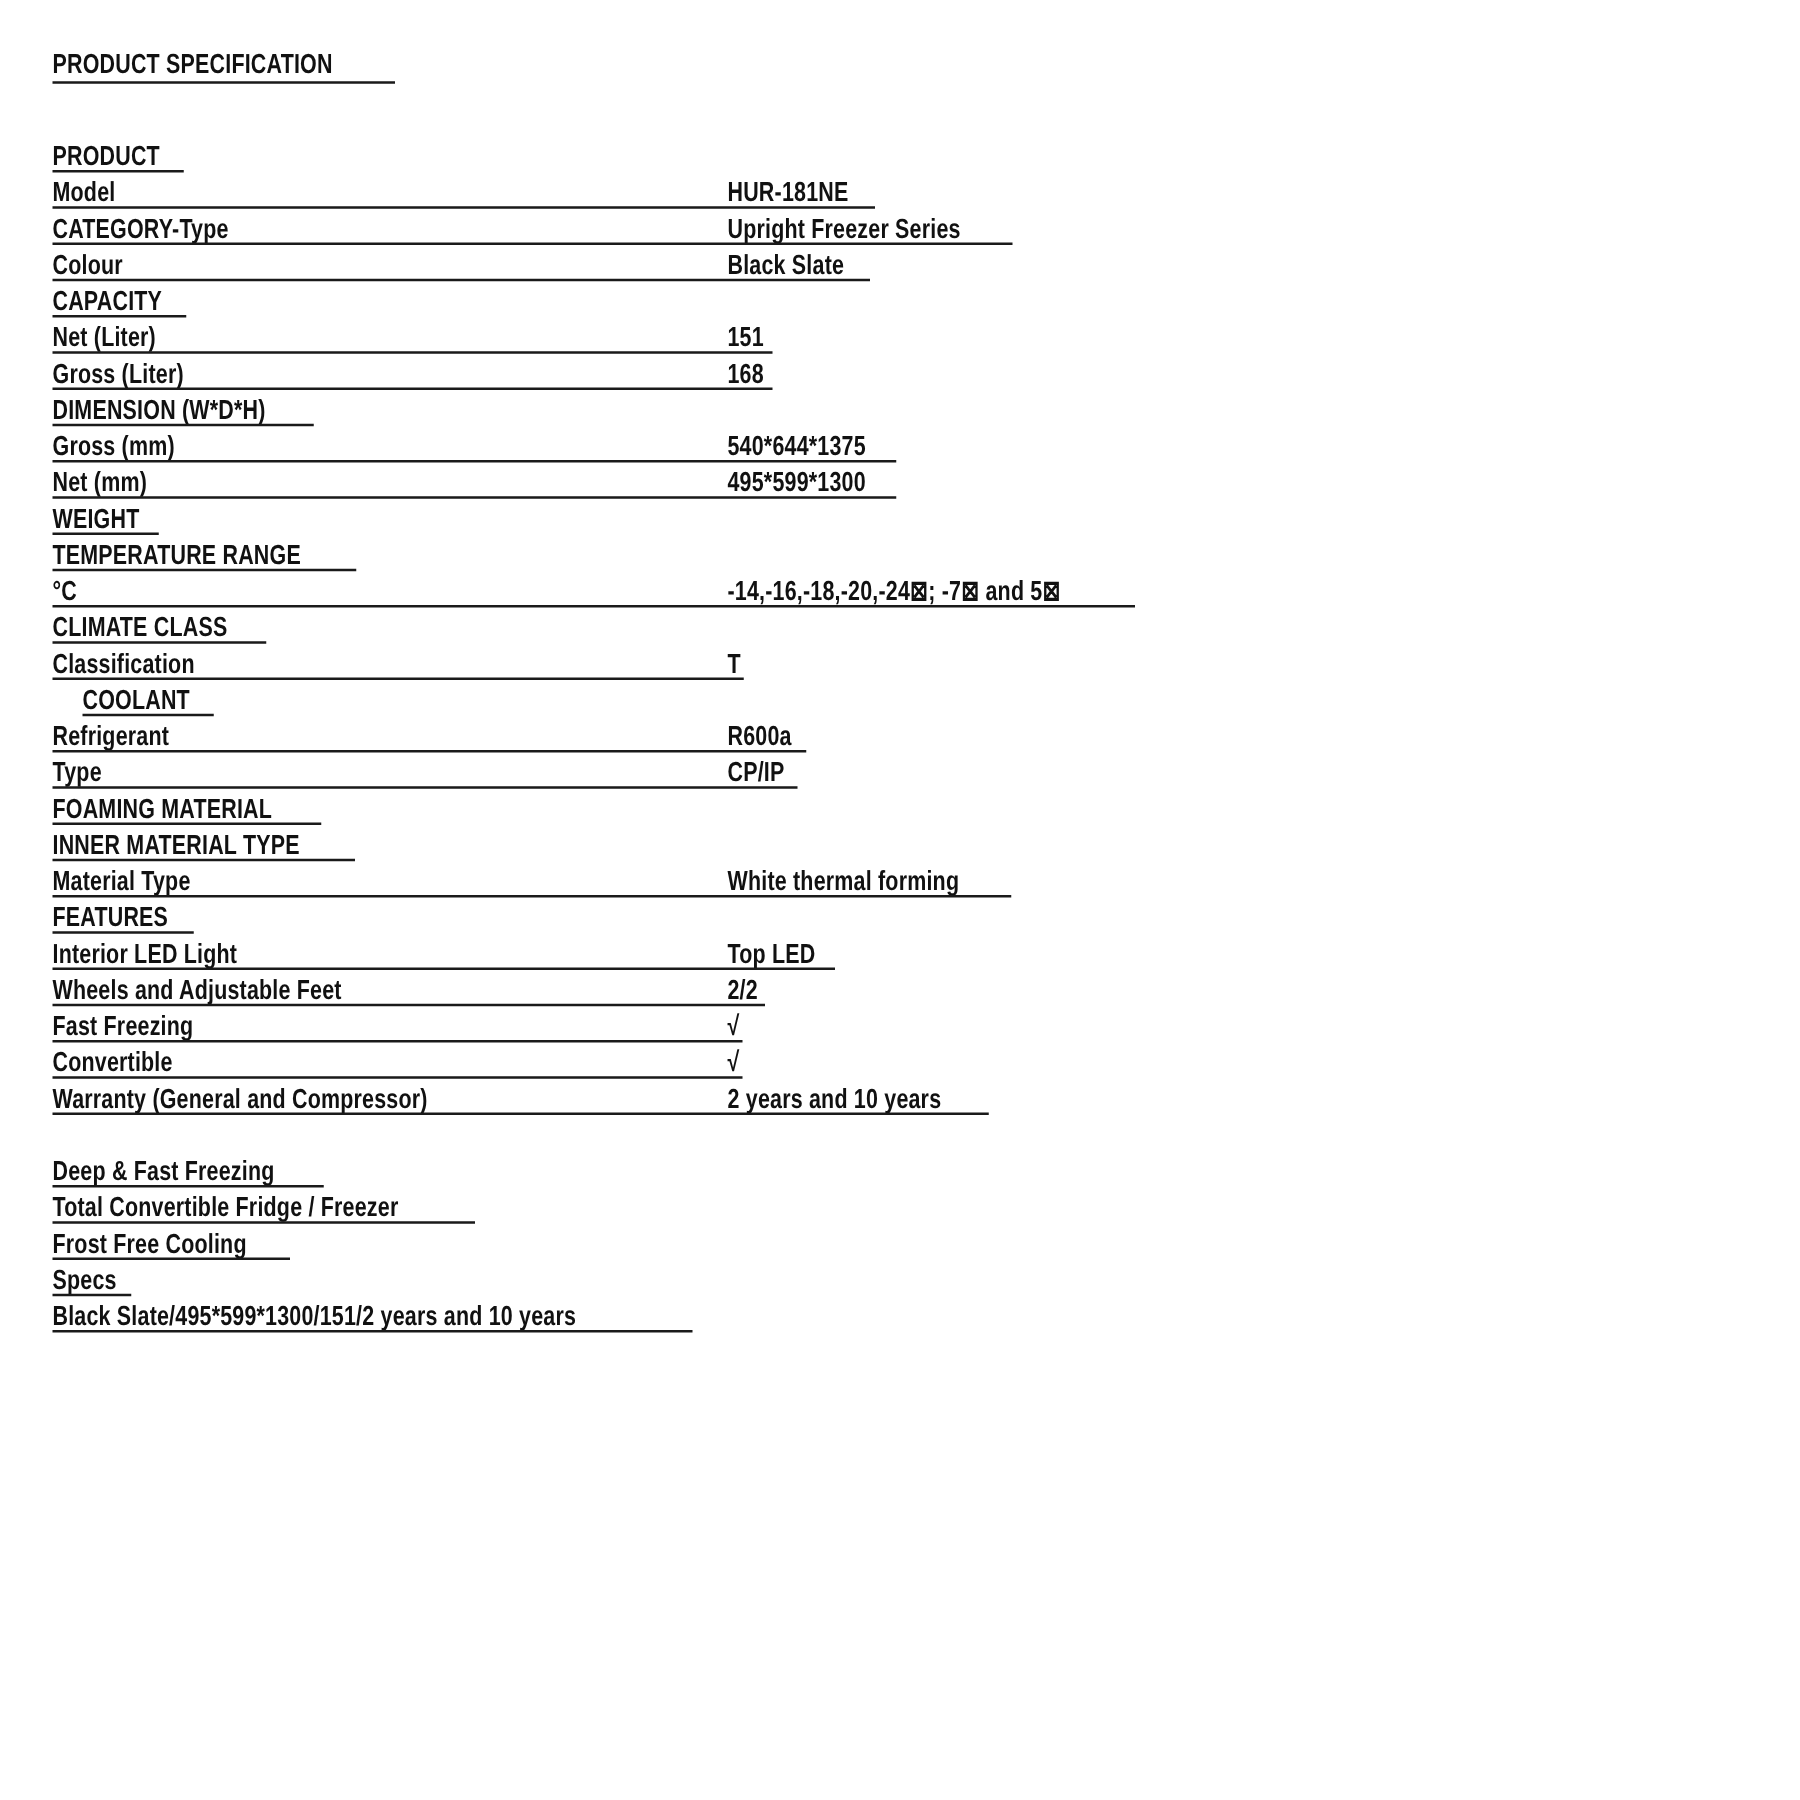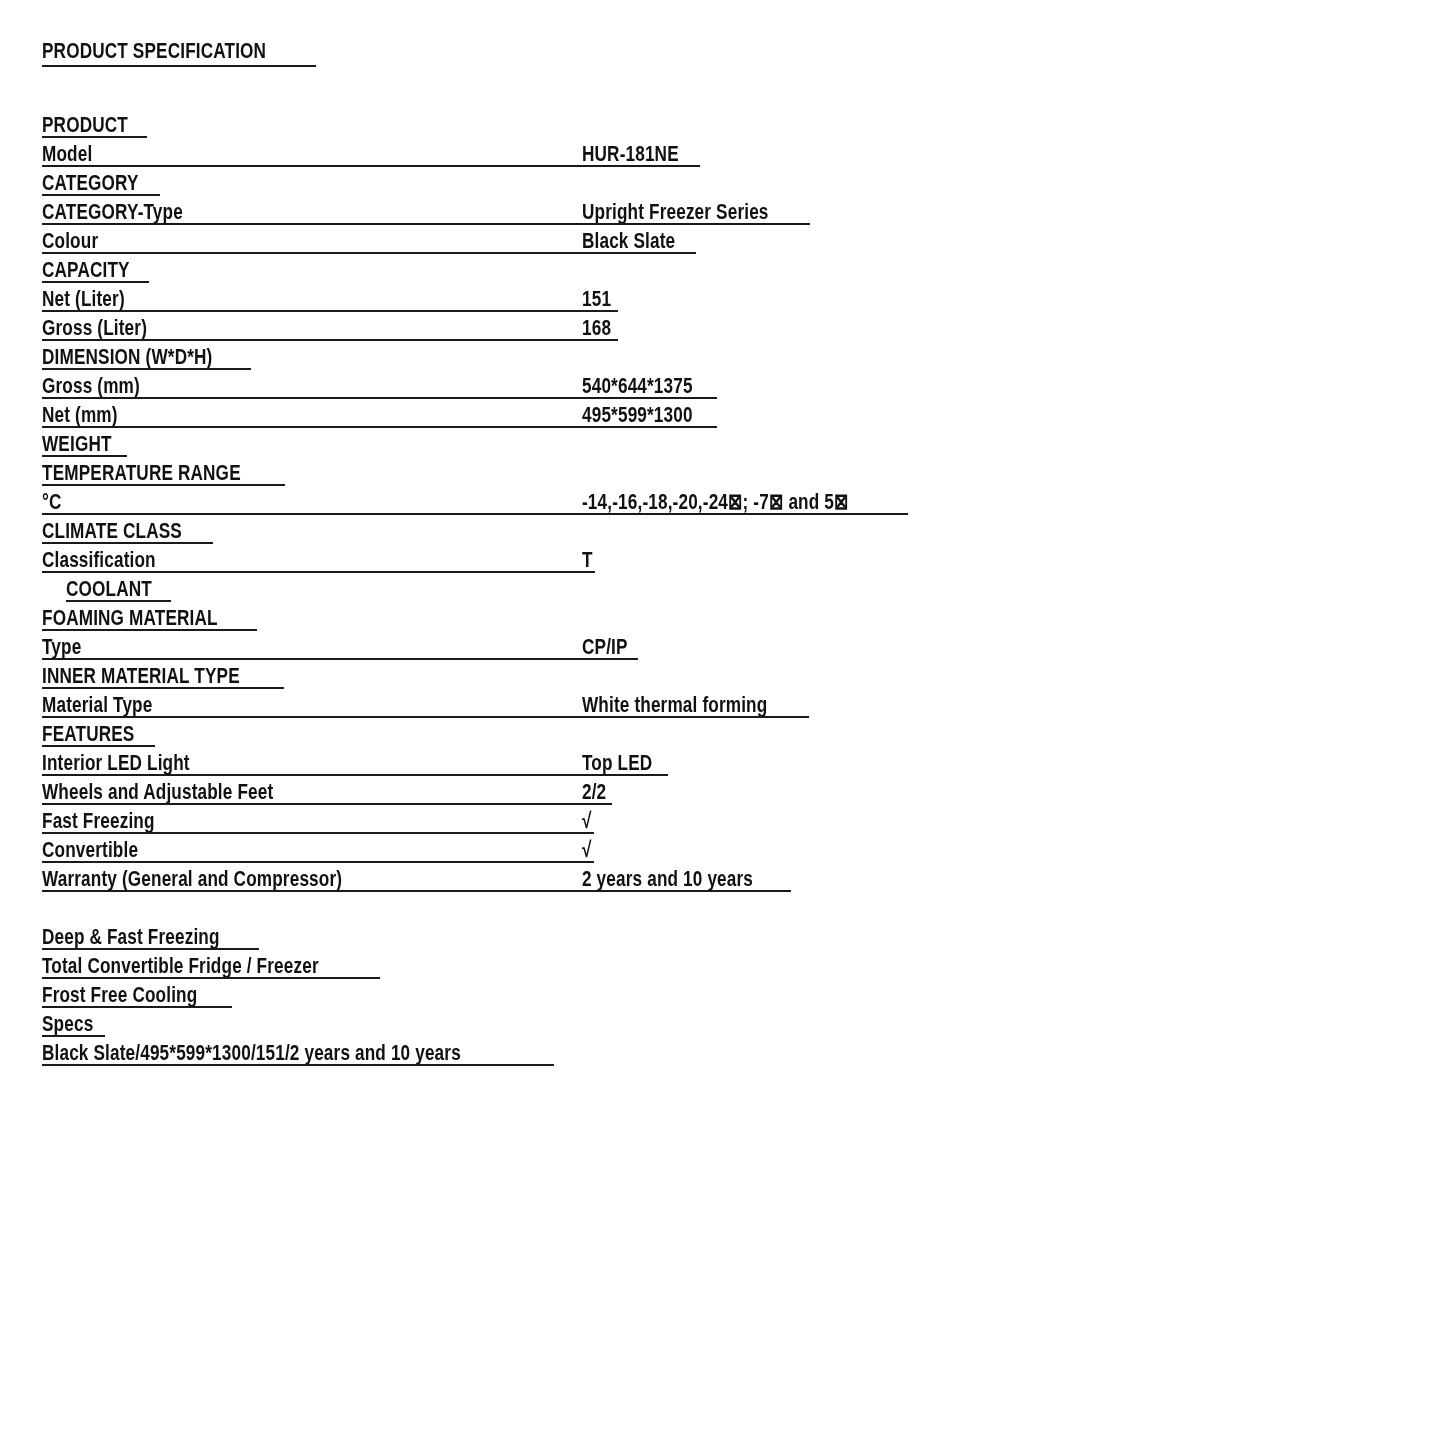--- a/index.html
+++ b/index.html
@@ -77,21 +77,20 @@
       <span class="uline" style="width: 274.341px;"></span>
     </span>
   </div>
   <div id="sections">
       <div class="line"><span class="heading" style="width: 105.227px;"><span class="txt">PRODUCT</span><span class="uline" style="width: 105.227px;"></span></span></div>
       <div class="line row">
         <span class="label txt">Model</span>
         <span class="value txt">HUR-181NE</span>
         <span class="uline row-uline" style="width: 658.438px;"></span>
       </div>
-      <div class="line"><span class="heading" style="width: 118.255px;"><span class="txt">CATEGORY</span><span class="uline" style="width: 118.255px;"></span></span></div>
       <div class="line row">
         <span class="label txt">CATEGORY-Type</span>
         <span class="value txt">Upright Freezer Series</span>
         <span class="uline row-uline" style="width: 768.162px;"></span>
       </div>
       <div class="line row">
         <span class="label txt">Colour</span>
         <span class="value txt">Black Slate</span>
         <span class="uline row-uline" style="width: 654.112px;"></span>
       </div>
@@ -124,26 +123,31 @@
         <span class="value txt">-14,-16,-18,-20,-24⊠; -7⊠ and 5⊠</span>
         <span class="uline row-uline" style="width: 865.979px;"></span>
       </div>
       <div class="line"><span class="heading" style="width: 171.283px;"><span class="txt">CLIMATE CLASS</span><span class="uline" style="width: 171.283px;"></span></span></div>
       <div class="line row">
         <span class="label txt">Classification</span>
         <span class="value txt">T</span>
         <span class="uline row-uline" style="width: 553.028px;"></span>
       </div>
       <div class="line"><span class="heading" style="width: 105.215px; margin-left: 24px;"><span class="txt">COOLANT</span><span class="uline" style="width: 105.215px;"></span></span></div>
-      <div class="line"><span class="heading" style="width: 215.024px;"><span class="txt">FOAMING MATERIAL</span><span class="uline" style="width: 215.024px;"></span></span></div>
+      <div class="line row">
+        <span class="label txt">Refrigerant</span>
+        <span class="value txt">R600a</span>
+        <span class="uline row-uline" style="width: 602.851px;"></span>
+      </div>
       <div class="line row">
         <span class="label txt">Type</span>
         <span class="value txt">CP/IP</span>
         <span class="uline row-uline" style="width: 595.794px;"></span>
       </div>
+      <div class="line"><span class="heading" style="width: 215.024px;"><span class="txt">FOAMING MATERIAL</span><span class="uline" style="width: 215.024px;"></span></span></div>
       <div class="line"><span class="heading" style="width: 242.056px;"><span class="txt">INNER MATERIAL TYPE</span><span class="uline" style="width: 242.056px;"></span></span></div>
       <div class="line row">
         <span class="label txt">Material Type</span>
         <span class="value txt">White thermal forming</span>
         <span class="uline row-uline" style="width: 766.761px;"></span>
       </div>
       <div class="line"><span class="heading" style="width: 113.185px;"><span class="txt">FEATURES</span><span class="uline" style="width: 113.185px;"></span></span></div>
       <div class="line row">
         <span class="label txt">Interior LED Light</span>
         <span class="value txt">Top LED</span>

